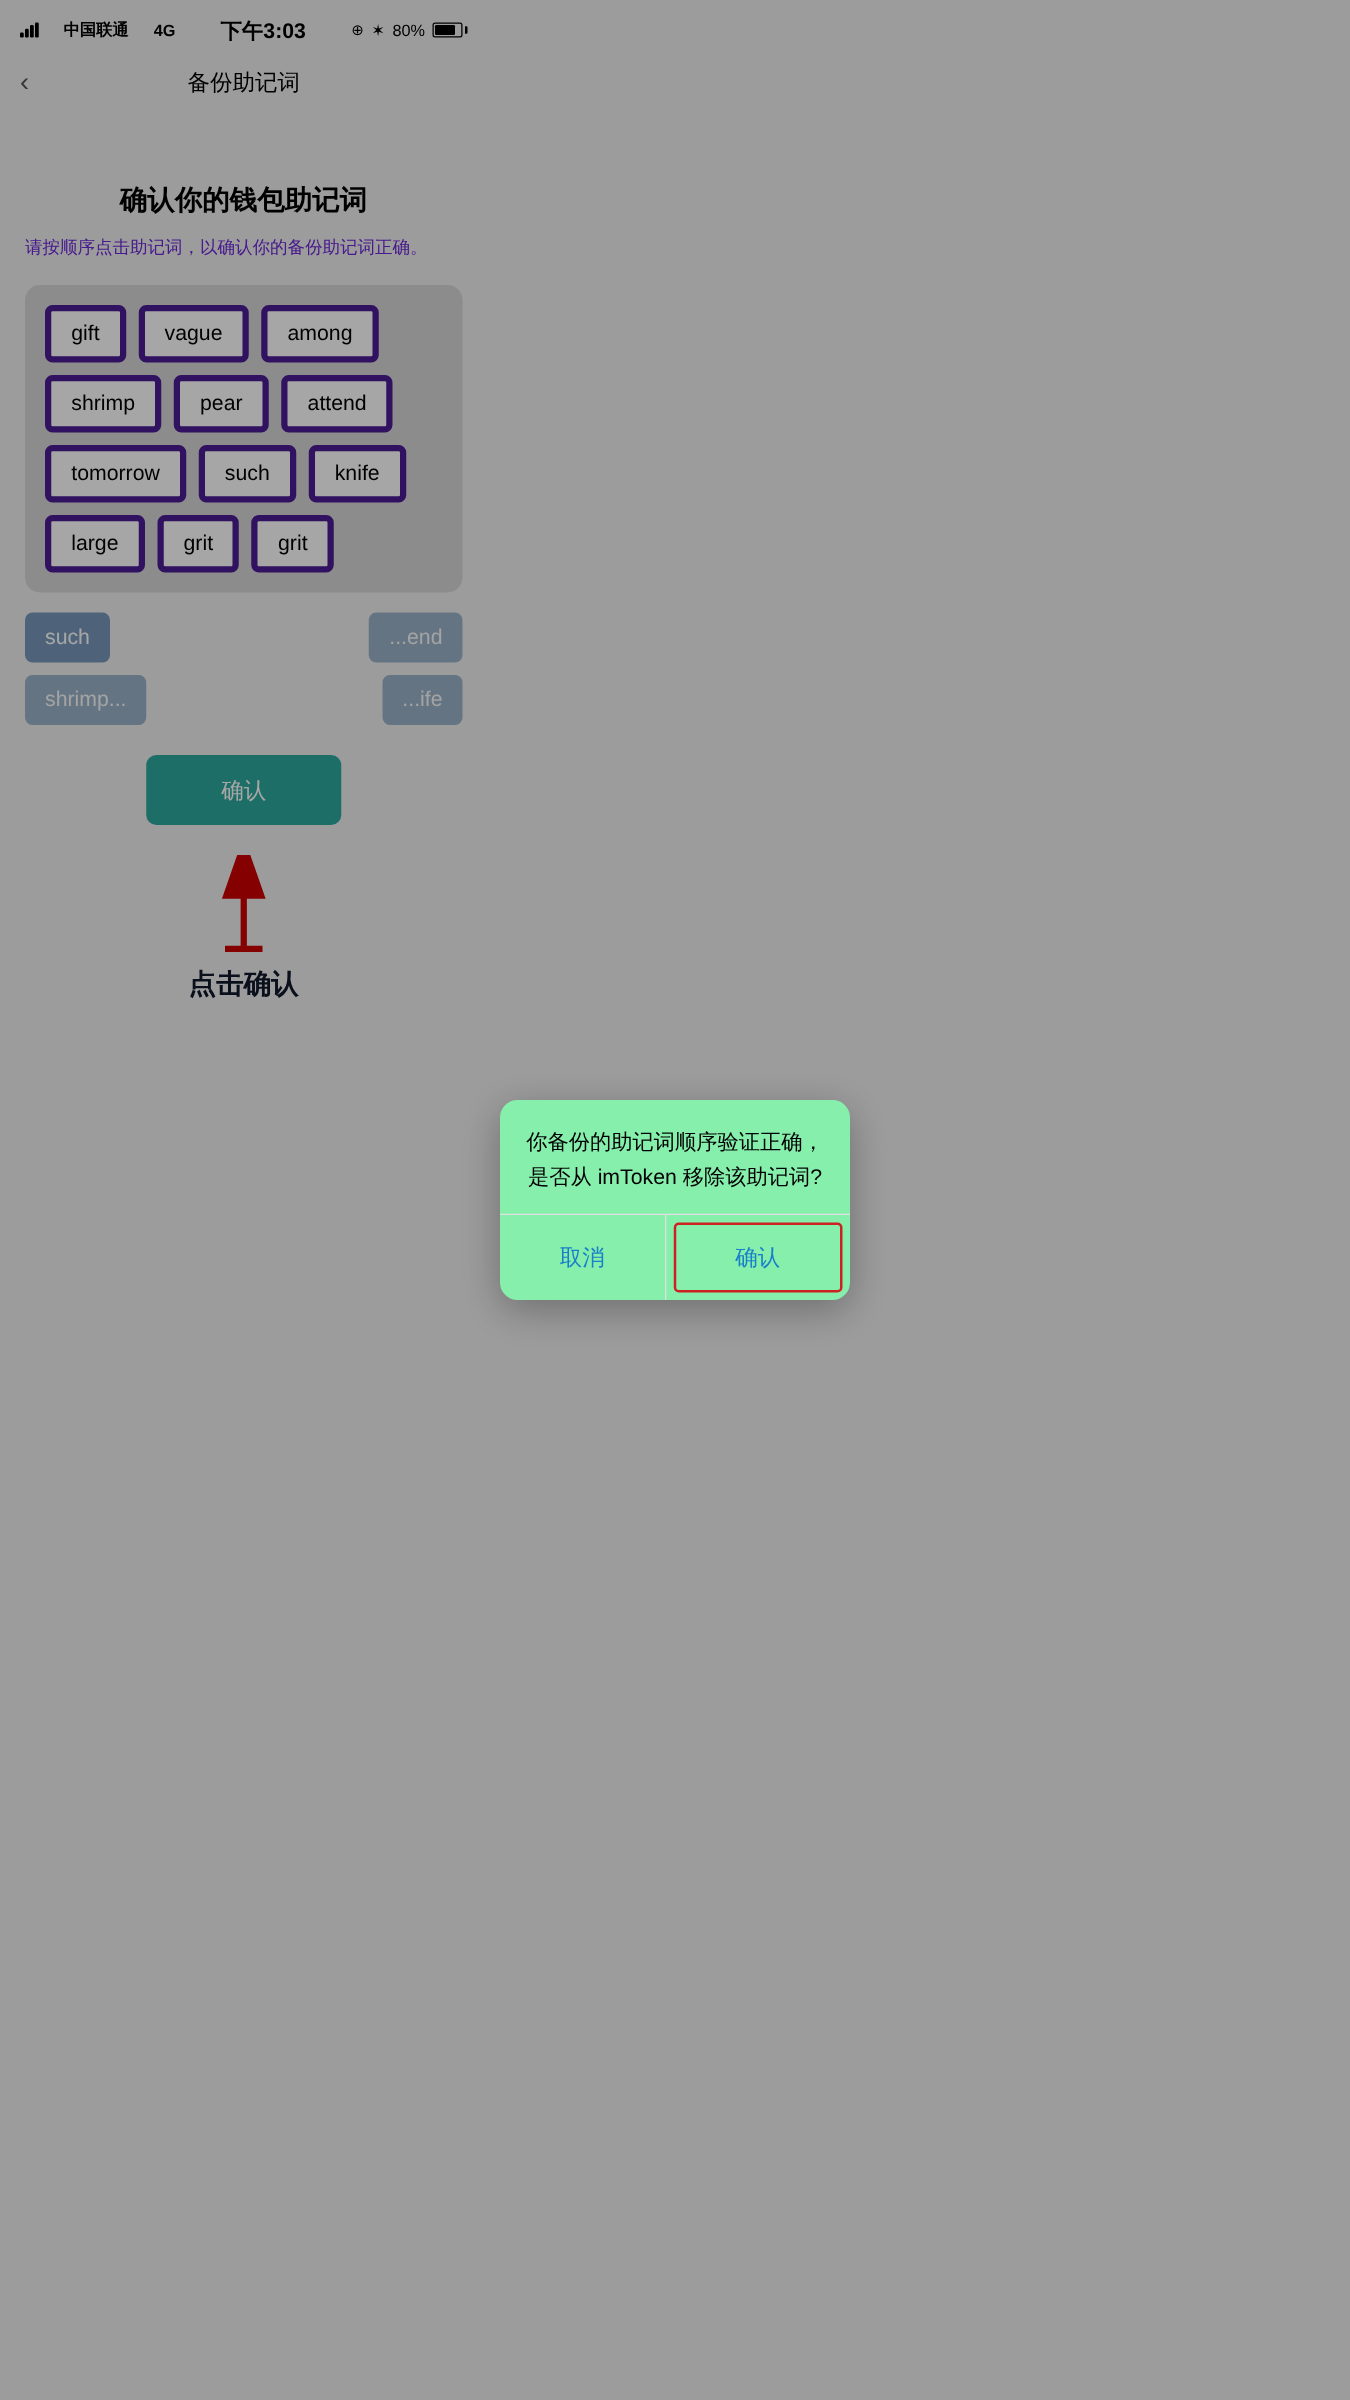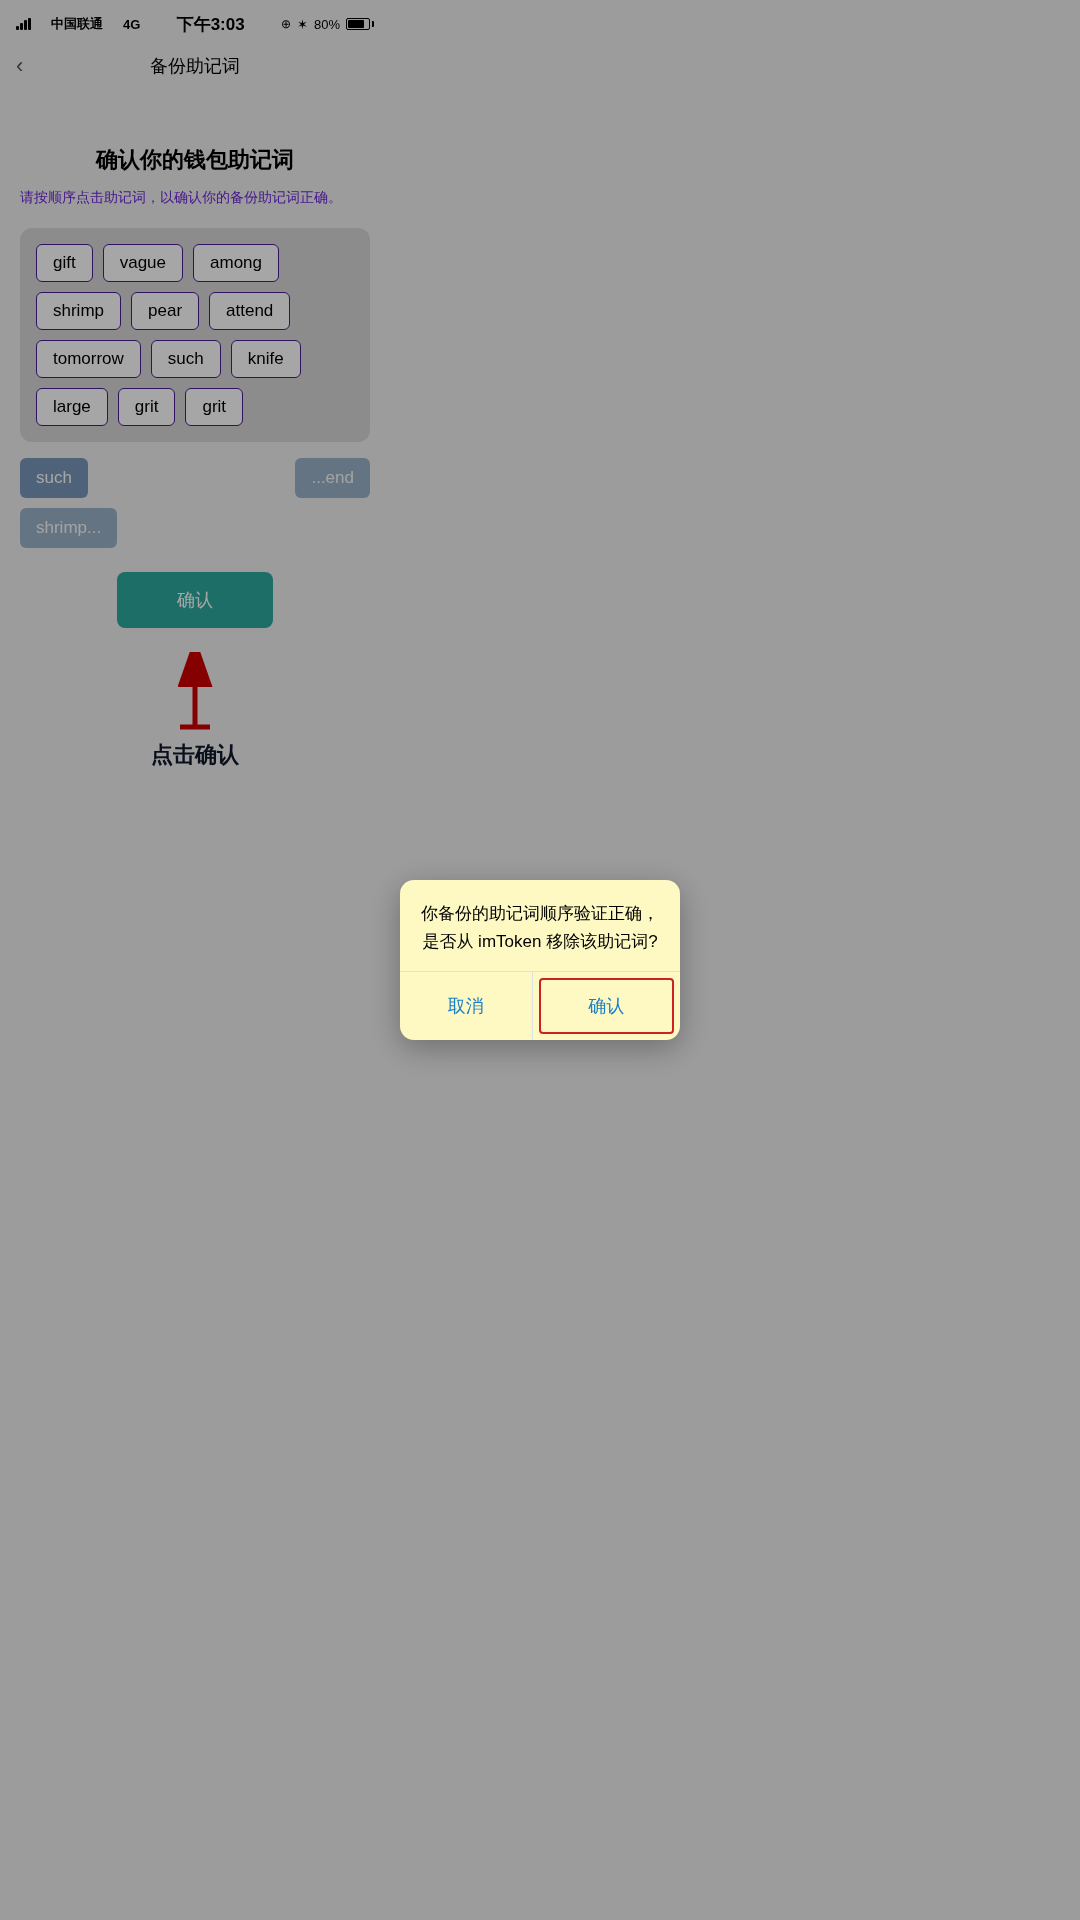--- a/index.html
+++ b/index.html
@@ -140,21 +140,21 @@
       gap: 10px;
     }
 
     .word-chip {
       background: #fff;
       border-radius: 6px;
       padding: 8px 16px;
       font-size: 17px;
       color: #000;
       cursor: pointer;
-      border: 1px solid #4c1d95;
+      border: 5px solid #4c1d95;
     }
 
     
     .selected-area {
       margin-top: 16px;
       display: flex;
       flex-direction: column;
       gap: 10px;
     }
 
@@ -214,21 +214,21 @@
       height: 100%;
       background: rgba(0,0,0,0.35);
       display: flex;
       align-items: center;
       justify-content: center;
       z-index: 100;
     }
 
     
     .dialog {
-      background: #fef9c3;
+      background: #86efac;
       border-radius: 14px;
       width: 280px;
       overflow: hidden;
       box-shadow: 0 8px 32px rgba(0,0,0,0.3);
     }
 
     .dialog-body {
       padding: 20px 20px 16px;
       text-align: center;
     }
@@ -330,20 +330,23 @@
 
   <div class="selected-area">
     <div style="display:flex; gap:10px; align-items:center;">
       <div class="selected-chip">such</div>
       <div style="flex:1; display:flex; justify-content:flex-end;">
         <div class="selected-chip" style="opacity:0.7">...end</div>
       </div>
     </div>
     <div style="display:flex; gap:10px; align-items:center;">
       <div class="selected-chip" style="opacity:0.7">shrimp...</div>
+      <div style="flex:1; display:flex; justify-content:flex-end;">
+        <div class="selected-chip" style="opacity:0.7">...ife</div>
+      </div>
     </div>
   </div>
 
   <div class="confirm-btn-wrap">
     <button class="confirm-btn">确认</button>
   </div>
 
   <div class="annotation">
     <svg class="arrow-svg" width="50" height="80" viewBox="0 0 50 80">
       <defs>

